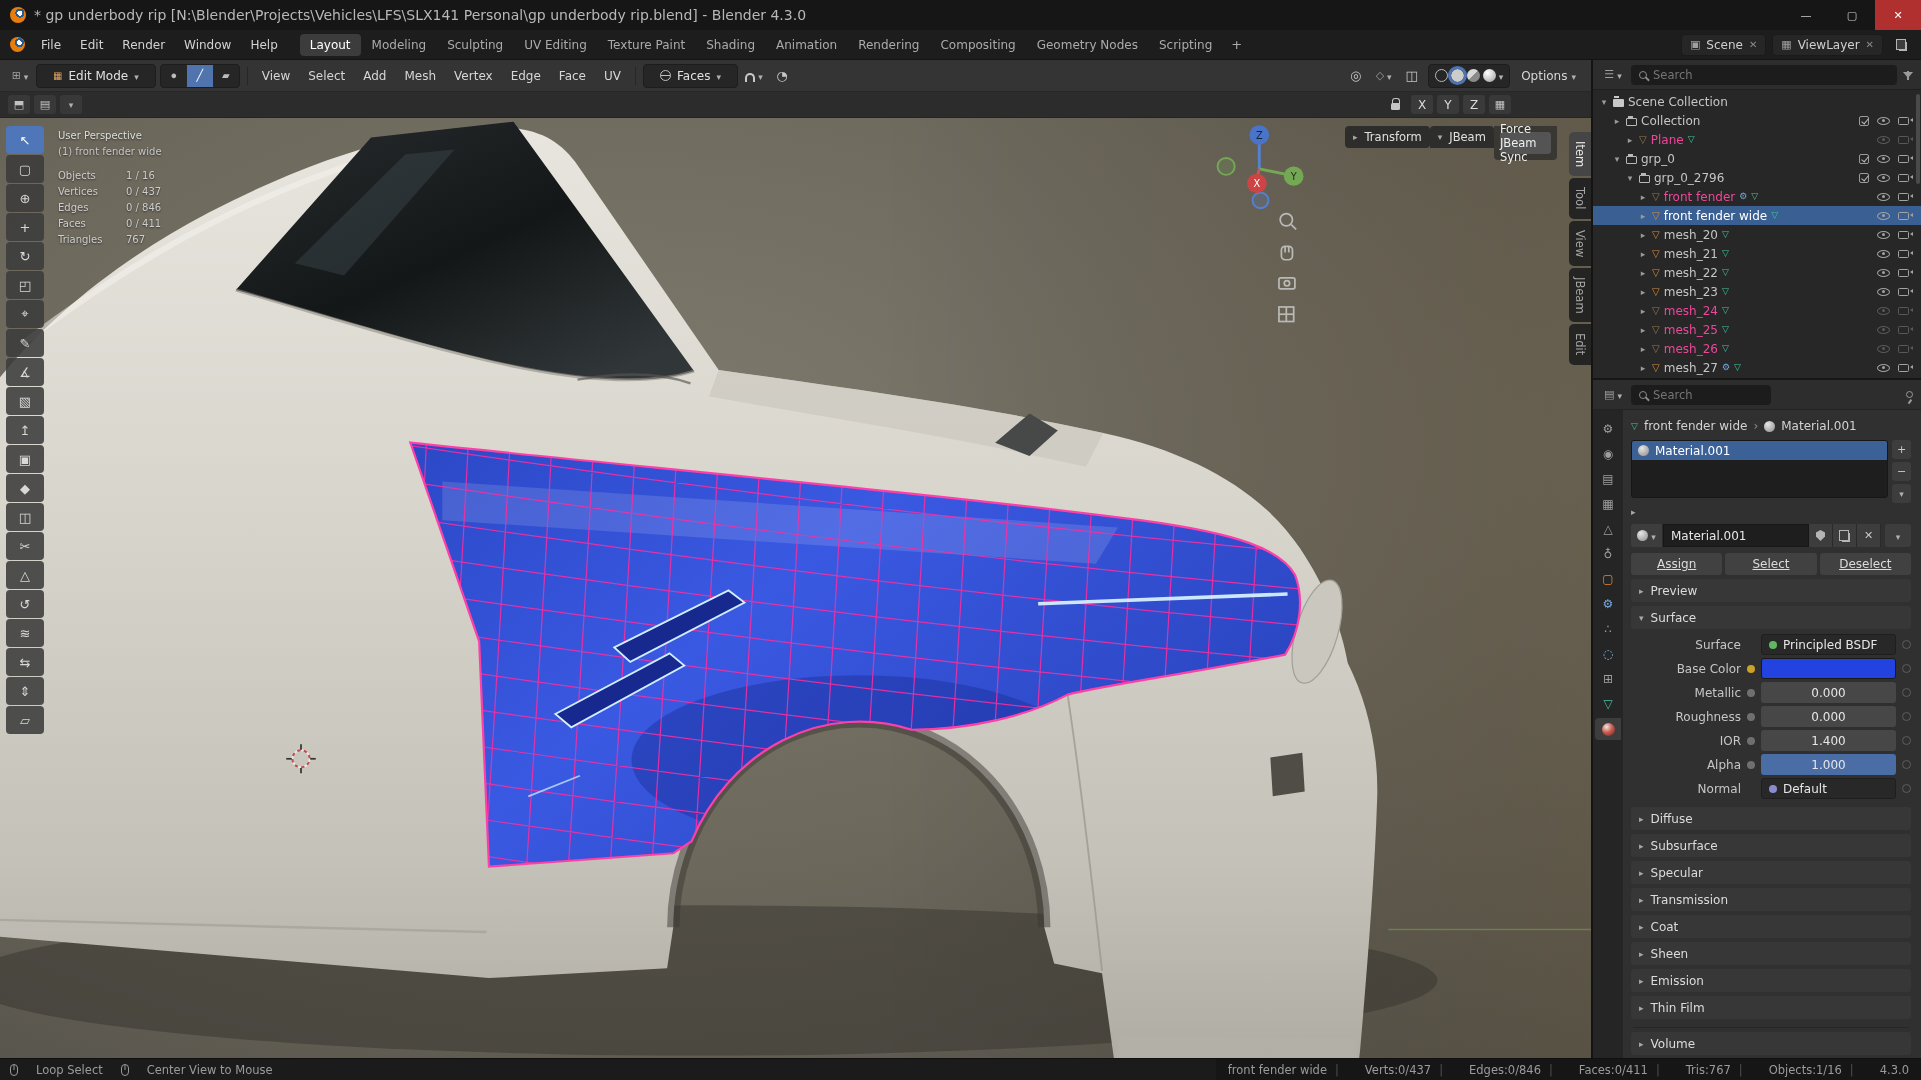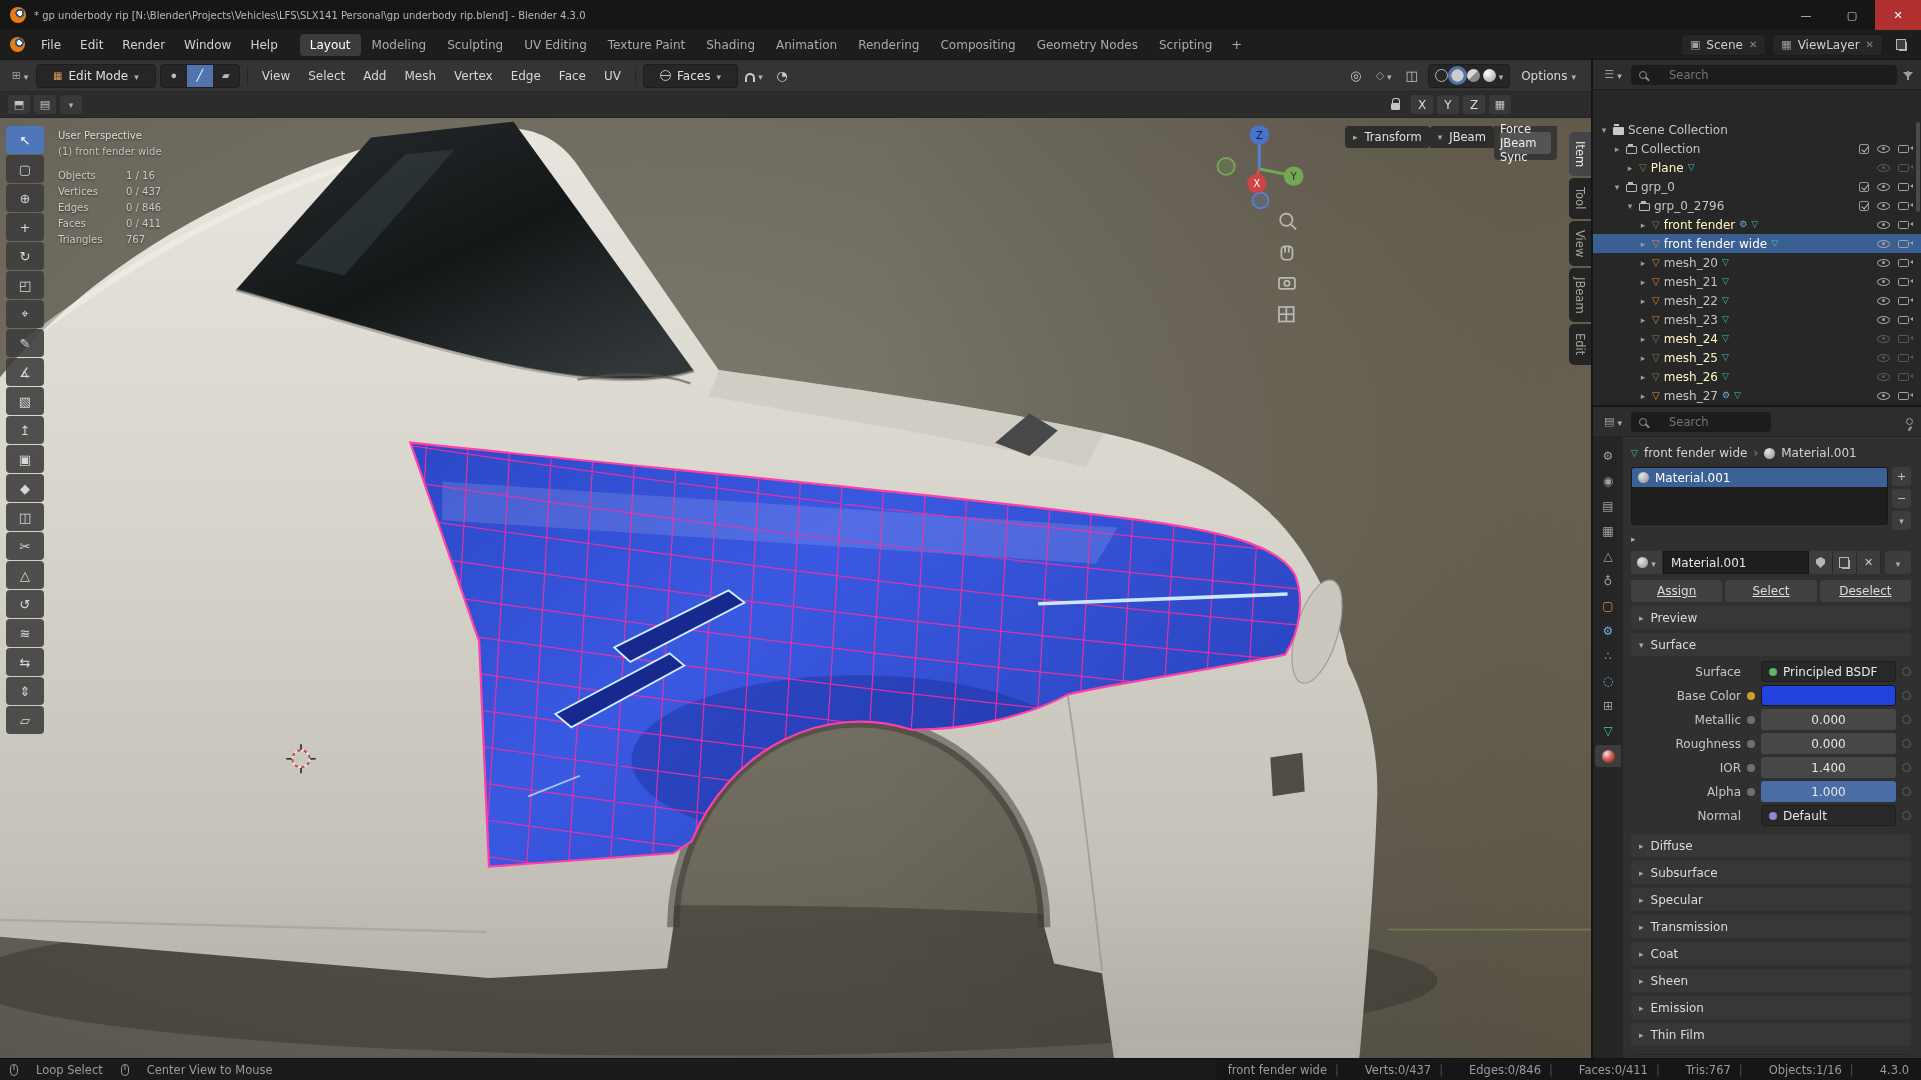--- a/index.html
+++ b/index.html
@@ -1,21 +1,21 @@
 <!DOCTYPE html>
 <html><head>
 <meta charset="utf-8">
 <style>
 *{margin:0;padding:0;box-sizing:border-box;}
 body{background:#111;font-family:"DejaVu Sans","Liberation Sans",sans-serif;}
 .app{width:1921px;height:1080px;display:flex;flex-direction:column;background:#1d1d1d;color:#c9c9c9;font-size:12px;overflow:hidden;user-select:none;}
 
 .titlebar{flex:0 0 30px;background:#161616;display:flex;align-items:center;}
 .tb-icon{width:16px;height:16px;margin:0 8px 0 10px;border-radius:50%;background:radial-gradient(circle at 62% 38%,#ffffff 0 2.5px,#2a5d8f 2.5px 4.5px,#e87d0d 4.5px);}
-.tb-title{color:#b8b8b8;font-size:10px;white-space:nowrap;}
+.tb-title{color:#b8b8b8;font-size:14px;white-space:nowrap;}
 .tb-controls{margin-left:auto;display:flex;height:100%;}
 .tb-btn{width:46px;display:flex;align-items:center;justify-content:center;color:#cfcfcf;font-size:11px;}
 .tb-btn.close{background:#b03030;color:#fff;}
 
 .menubar{flex:0 0 30px;background:#1d1d1d;display:flex;align-items:center;padding:0 8px;gap:1px;border-bottom:1px solid #141414;}
 .mb-menu{padding:3px 9px;border-radius:4px;color:#d2d2d2;}
 .ws-tabs{display:flex;align-items:center;margin-left:12px;gap:1px;}
 .ws-tab{padding:4px 10px;border-radius:4px;color:#ababab;white-space:nowrap;}
 .ws-tab.active{background:#3c3c3c;color:#ffffff;}
 .ws-add{color:#ababab;padding:0 8px;font-size:13px;}
@@ -82,31 +82,31 @@
 .arr-r{font-size:9px;color:#a8a8a8;}
 .arr-r::after{content:"▸";}
 .arr-d{font-size:9px;color:#a8a8a8;}
 .arr-d::after{content:"▾";}
 .ntabs{position:absolute;top:14px;right:0;display:flex;flex-direction:column;gap:2px;}
 .ntab{writing-mode:vertical-rl;background:rgba(33,33,33,.95);color:#a5a5a5;padding:9px 4px;border-radius:5px 0 0 5px;font-size:11.5px;}
 .ntab.active{background:#454545;color:#e8e8e8;}
 
 .outliner{flex:0 0 320px;background:#272727;display:flex;flex-direction:column;border-bottom:2px solid #161616;}
 .o-header{flex:0 0 30px;background:#2d2d2d;display:flex;align-items:center;gap:6px;padding:0 8px;border-bottom:1px solid #1f1f1f;}
-.search{flex:1;height:20px;background:#1c1c1c;border-radius:4px;display:flex;align-items:center;gap:22px;padding:0 8px;}
+.search{flex:1;height:20px;background:#1c1c1c;border-radius:4px;display:flex;align-items:center;gap:6px;padding:0 8px;}
 .search input{background:transparent;border:none;outline:none;color:#bdbdbd;width:100%;font-size:11.5px;font-family:inherit;}
 .search input::placeholder{color:#757575;}
 .i-search{width:8px;height:8px;border:1.5px solid #8a8a8a;border-radius:50%;position:relative;flex:0 0 8px;}
 .i-search::after{content:"";position:absolute;width:5px;height:1.5px;background:#8a8a8a;transform:rotate(45deg);right:-4px;bottom:-2px;}
 .i-funnel{width:0;height:0;border-left:5px solid transparent;border-right:5px solid transparent;border-top:6px solid #9a9a9a;position:relative;}
 .i-funnel::after{content:"";position:absolute;left:-1px;top:-7px;width:2px;height:9px;background:#9a9a9a;}
-.o-body{flex:1;overflow:hidden;padding-top:2px;position:relative;font-size:12px;margin-top:28px;}
+.o-body{flex:1;overflow:hidden;padding-top:2px;position:relative;font-size:12px;}
 .o-row{height:19px;display:flex;align-items:center;gap:4px;padding-left:calc(6px + var(--d)*13px);padding-right:8px;color:#c5c5c5;}
 .o-row.sel{background:#3a5f93;color:#ffffff;}
-.o-row.dim .o-label{color:#fef9c3;}
+.o-row.dim .o-label{color:#ec4899;}
 .o-arrow{width:10px;text-align:center;font-size:9px;color:#9a9a9a;}
 .o-arrow.exp::after{content:"▾";}
 .o-arrow.col::after{content:"▸";}
 .oi-coll{width:11px;height:8px;border:1px solid #b9b9b9;border-radius:1px;position:relative;margin-top:2px;flex:0 0 11px;}
 .oi-coll::before{content:"";position:absolute;top:-3px;left:1px;width:5px;height:2px;background:#b9b9b9;}
 .oi-scene{width:11px;height:8px;background:#c9c9c9;border-radius:1px;position:relative;margin-top:2px;flex:0 0 11px;}
 .oi-scene::before{content:"";position:absolute;top:-3px;left:1px;width:5px;height:2px;background:#c9c9c9;}
 .oi-mesh{color:#dd8f3f;font-size:10px;line-height:1;}
 .oi-mesh::after{content:"▽";}
 .o-row.dim .oi-mesh{color:#9a7b52;}

